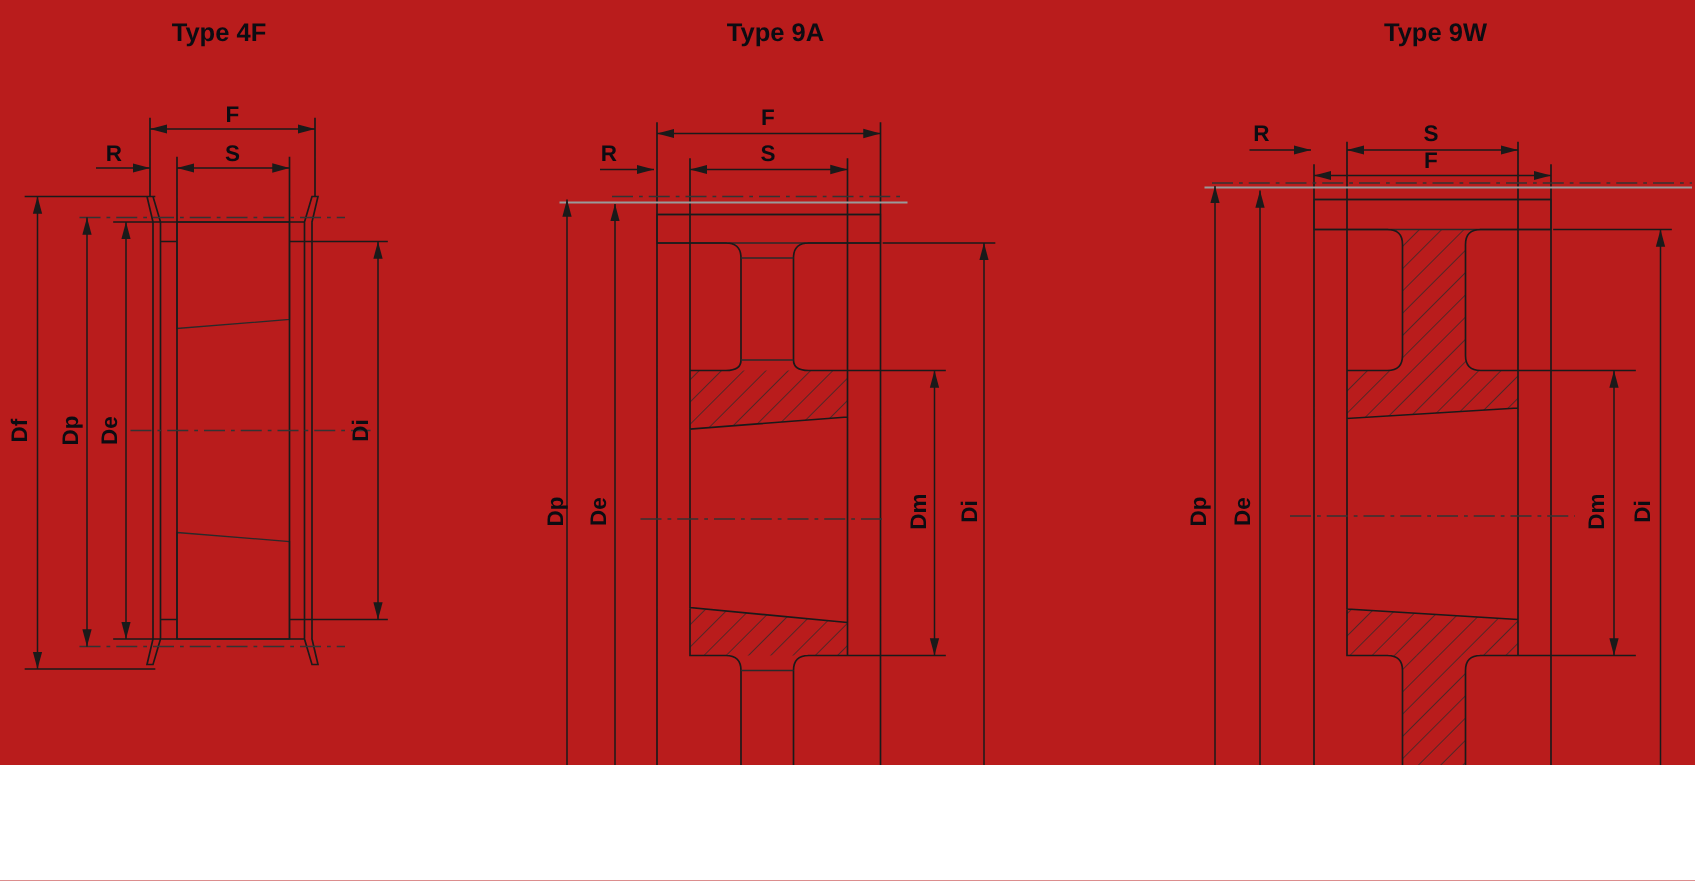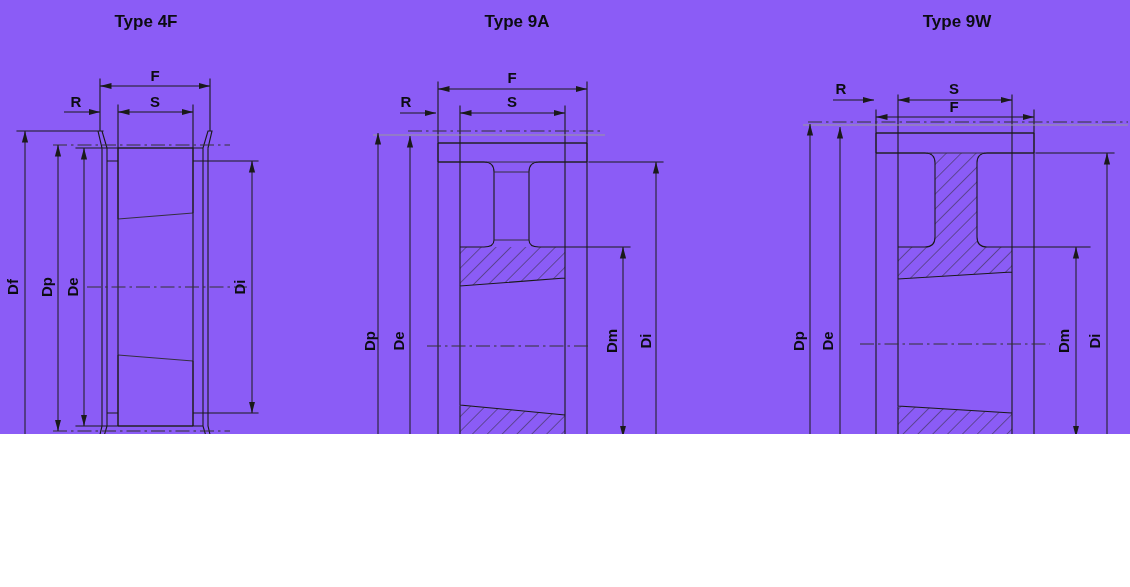--- a/index.html
+++ b/index.html
@@ -1,16 +1,16 @@
 <!DOCTYPE html>
 <html><head>
 <meta charset="utf-8">
 <style>
   html,body{margin:0;padding:0;background:#ffffff;}
-  .canvas{width:1130px;height:434px;background:#8b5cf6;position:relative;overflow:hidden;}
+  .canvas{width:1130px;height:510px;background:#b91c1c;position:relative;overflow:hidden;}
   svg{display:block;}
   
   .s  {stroke:#1a1a1a;stroke-width:1.1;fill:none;stroke-linecap:square;}
   .t  {stroke:#2a2a2a;stroke-width:0.9;fill:none;}
   
   .ph {stroke:#9a9a9a;stroke-width:1.2;fill:none;}
   
   .cl {stroke:#333333;stroke-width:1;fill:none;stroke-dasharray:14 4 2.5 4;stroke-linecap:butt;}
   
   .dim{stroke:#1a1a1a;stroke-width:1;fill:none;}

